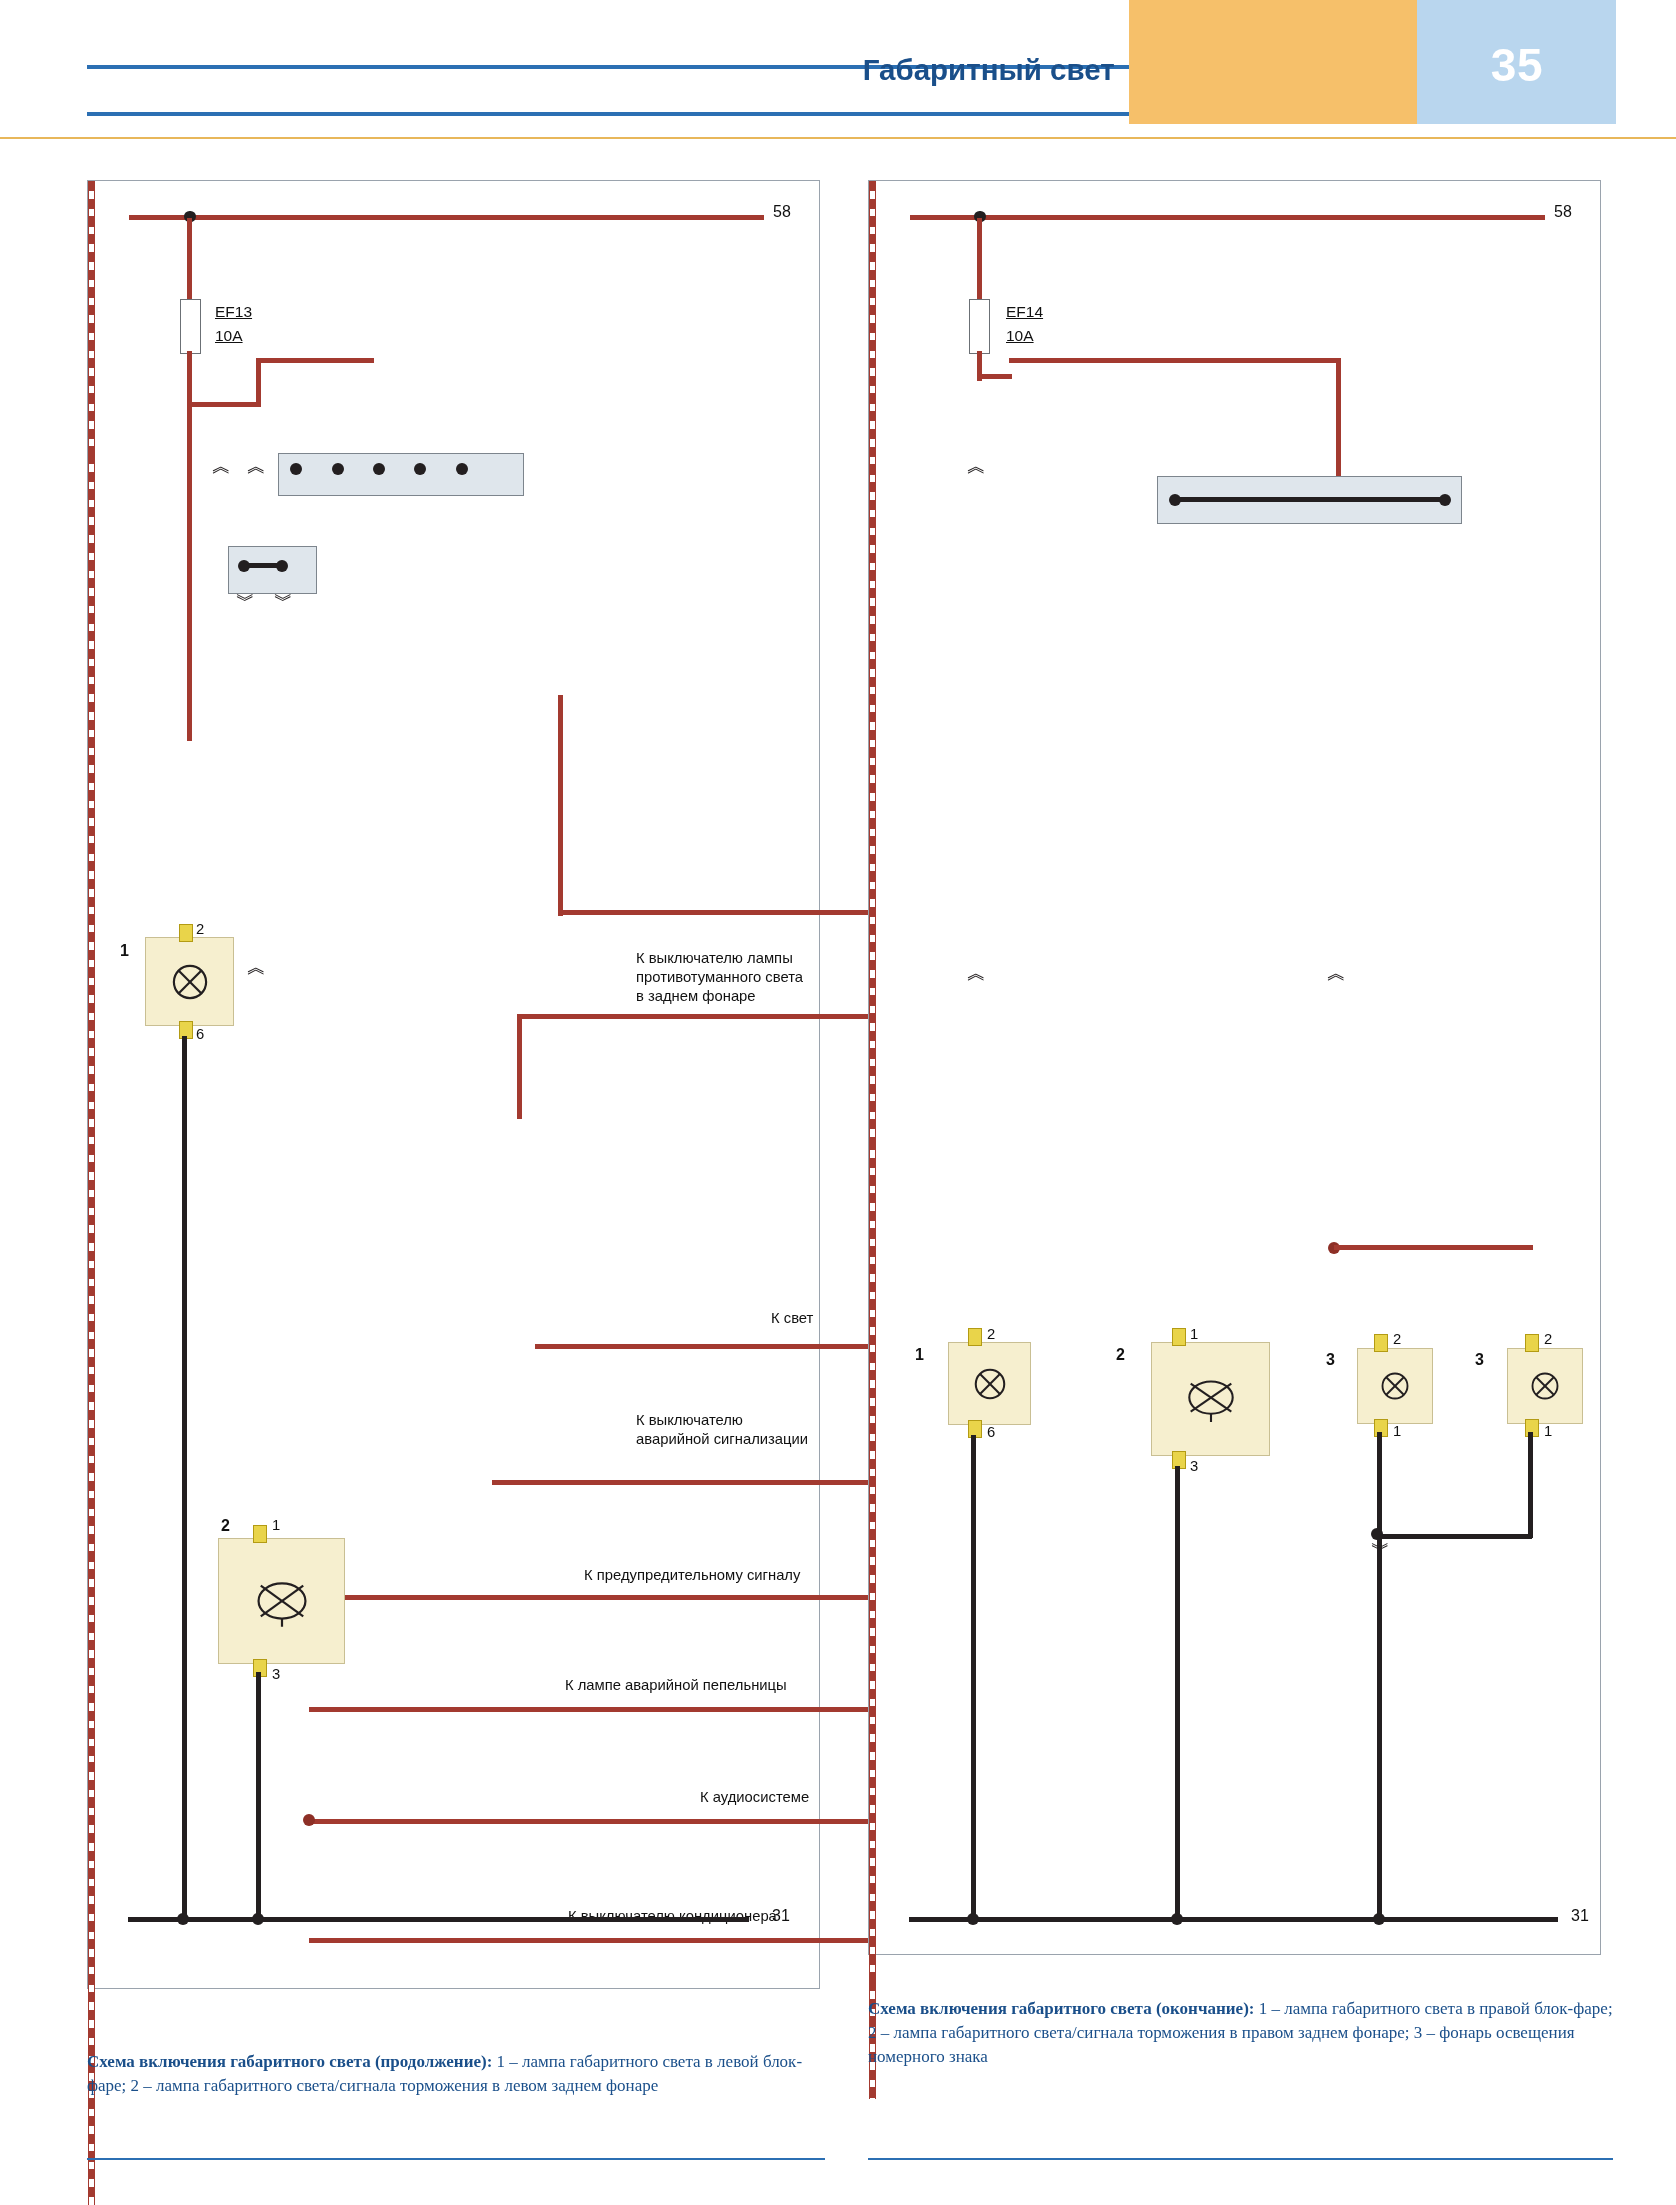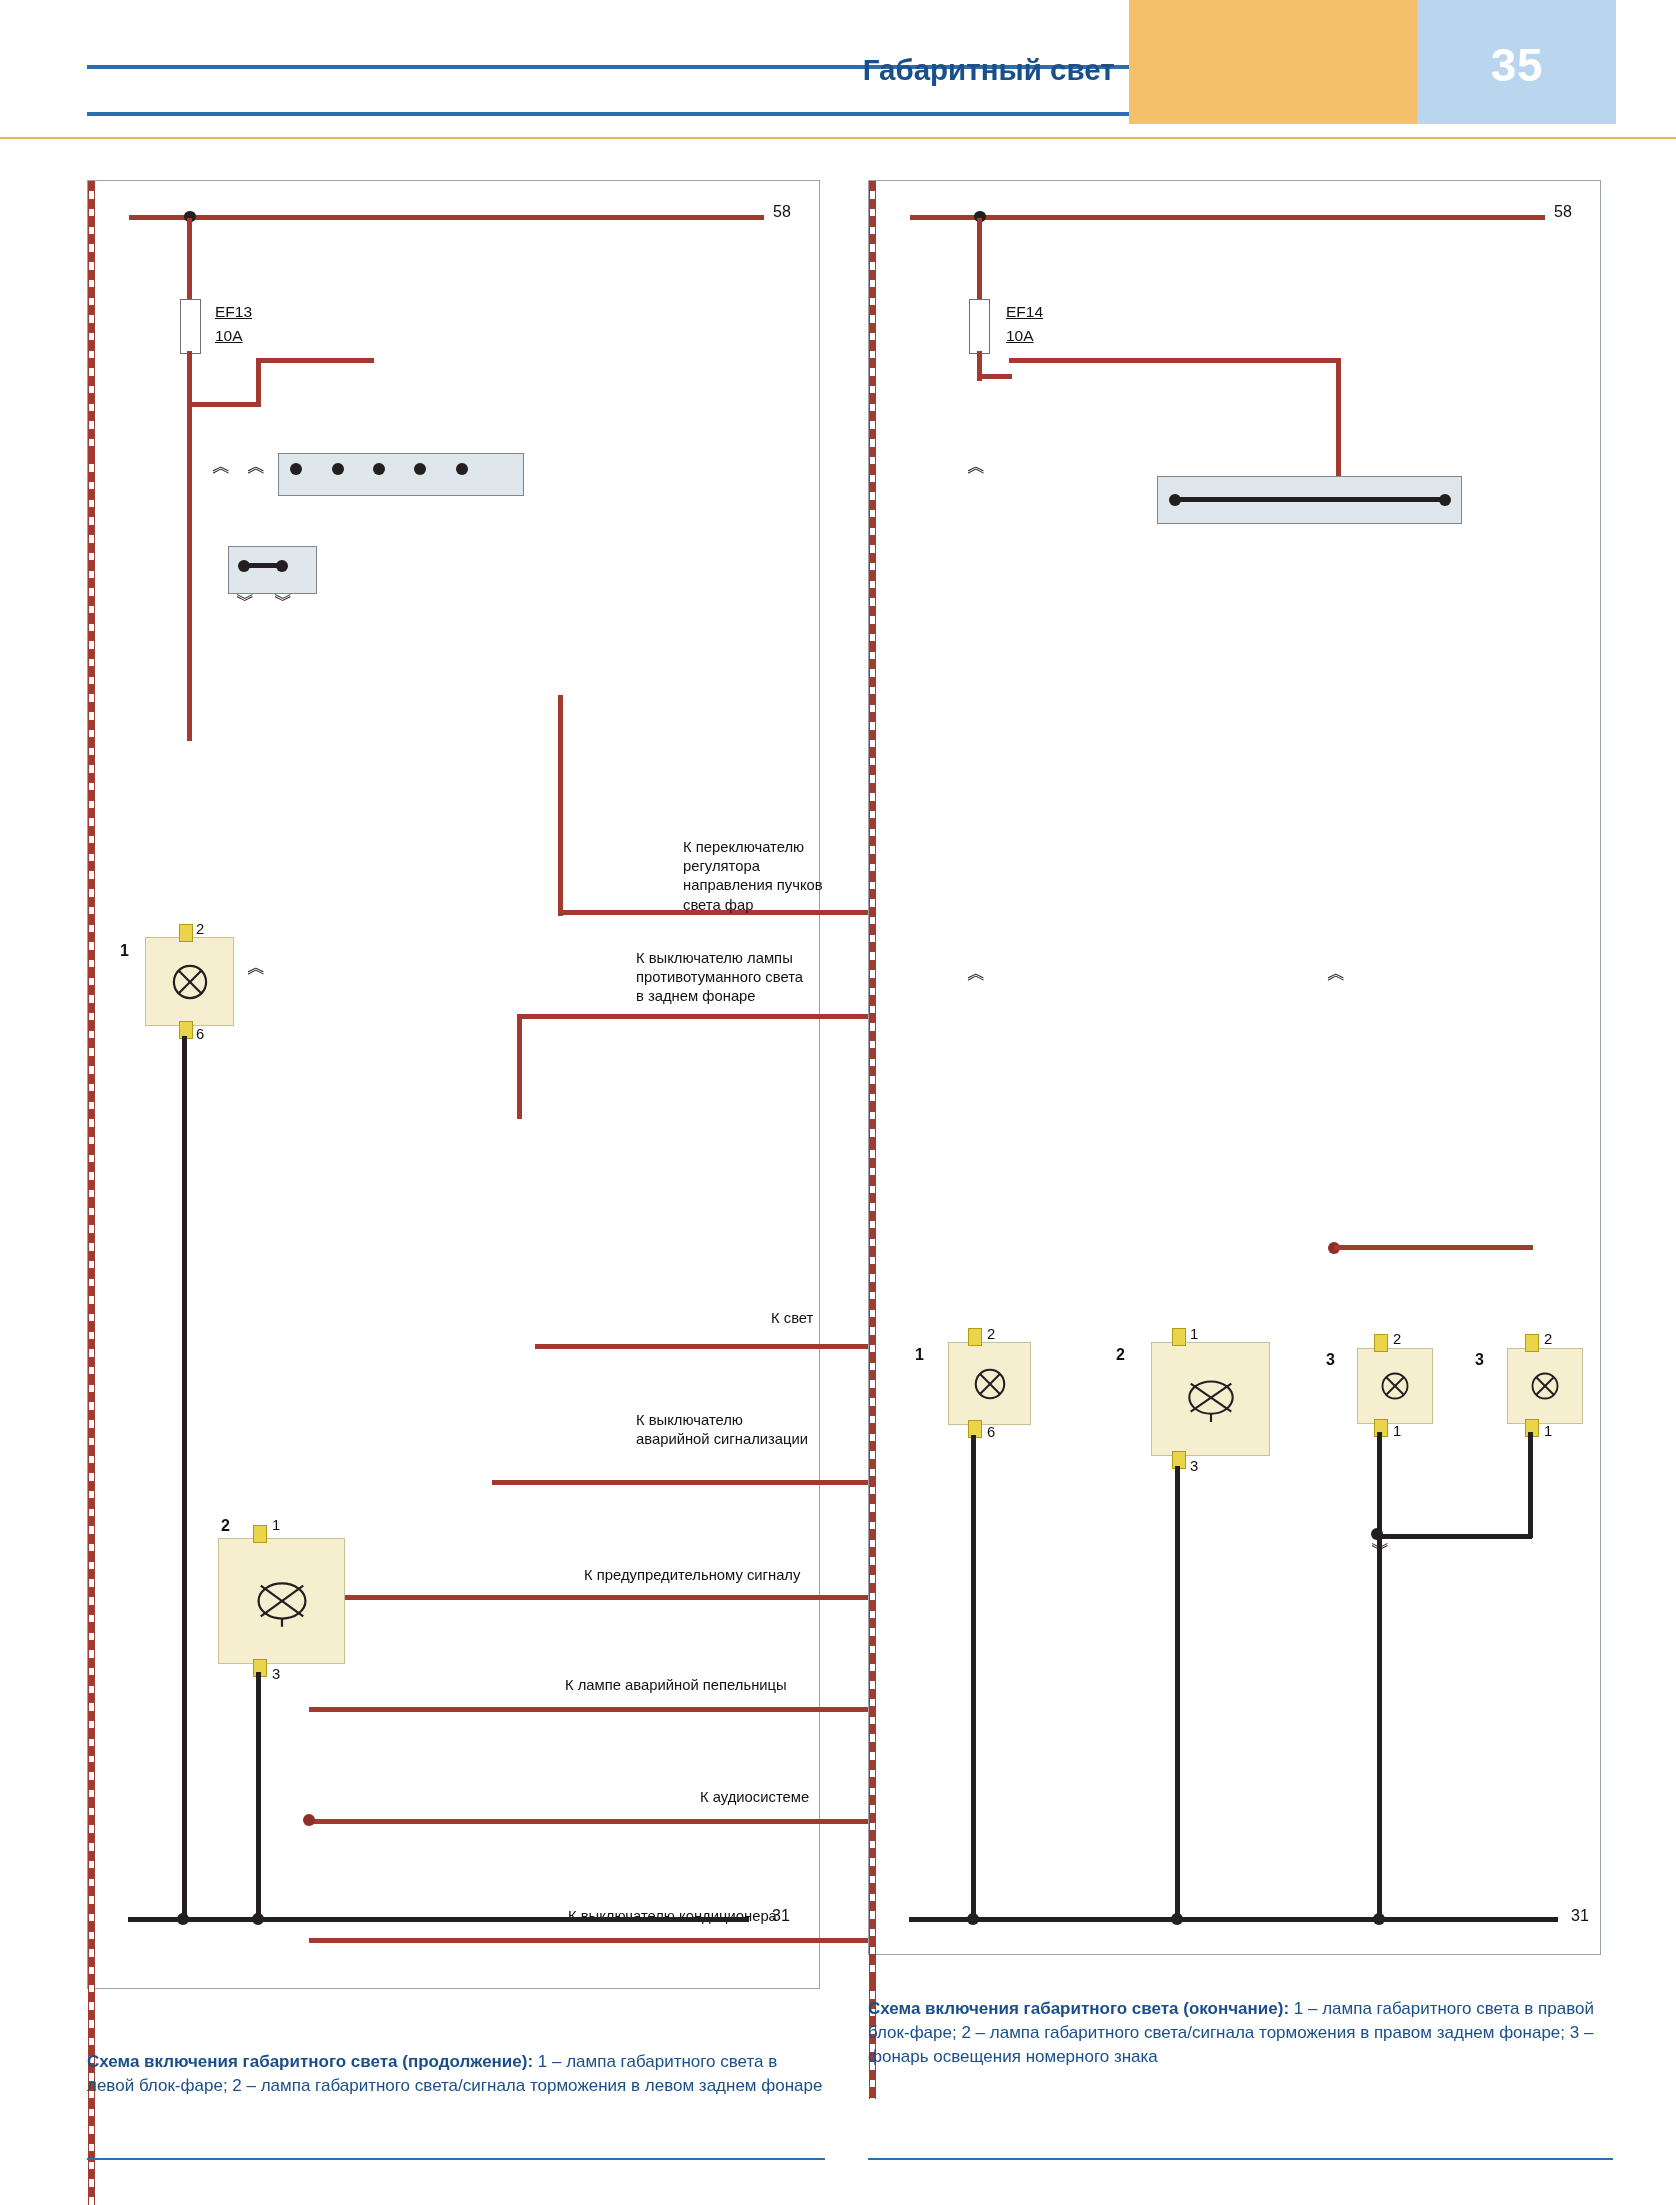--- a/index.html
+++ b/index.html
@@ -54,21 +54,21 @@
   
   .lamp{position:absolute;background:#f6efcf;border:1.5px solid #c9bf93;}
   .lamp .glyph{position:absolute;left:50%;top:50%;transform:translate(-50%,-50%);}
   .term{position:absolute;width:11.8px;height:16px;background:#e9d44a;border:1.5px solid #b39b14;}
   .num{position:absolute;font-size:16px;font-weight:bold;color:#111;}
   .tnum{position:absolute;font-size:14.8px;color:#111;}
 
   .node-lbl{position:absolute;font-size:16px;color:#111;}
 
   
-  .cap{position:absolute;font-size:17px;line-height:1.42;color:#1a4f8a;}
+  .cap{position:absolute;font-size:17px;line-height:1.42;color:#1a4f8a;font-family:Liberation Serif, serif;}
   .cap b{color:#1a4f8a;}
   .cap-rule{position:absolute;height:2.2px;background:#2b6fb3;}
 </style>
 </head>
 <body>
 
 <div class="hdr-band-orange"></div>
 <div class="hdr-band-blue"></div>
 <div class="hdr-page-num">35</div>
 <div class="hdr-rule-top"></div>
@@ -115,24 +115,20 @@
   <div class="chev" style="left:186px;top:410px;">︾</div>
 
   <div class="str-v" style="left:260px;top:295px;height:1308px;"></div>
   <div class="str-v" style="left:218px;top:295px;height:1314px;"></div>
 
   <div class="chev" style="left:159px;top:776px;">︽</div>
 
   <div class="w red-v" style="left:470px;top:514px;height:221px;"></div>
   <div class="w red-h" style="left:470px;top:729px;width:317px;"></div>
   <div class="arr-r" style="left:782px;top:725px;"></div>
-  <div class="lbl-sm" style="left:595px;top:657px;width:229px;white-space:pre-line;">К переключателю
-регулятора
-направления пучков
-света фар</div>
 
   <div class="w red-v" style="left:429px;top:833px;height:105px;"></div>
   <div class="w red-h" style="left:429px;top:833px;width:359px;"></div>
   <div class="arr-r" style="left:782px;top:828px;"></div>
   <div class="lbl-sm" style="left:548px;top:768px;width:251px;white-space:pre-line;">К выключателю лампы
 противотуманного света
 в заднем фонаре</div>
 
   <div class="w red-h" style="left:447px;top:1163px;width:341px;"></div>
   <div class="arr-r" style="left:782px;top:1159px;"></div>

